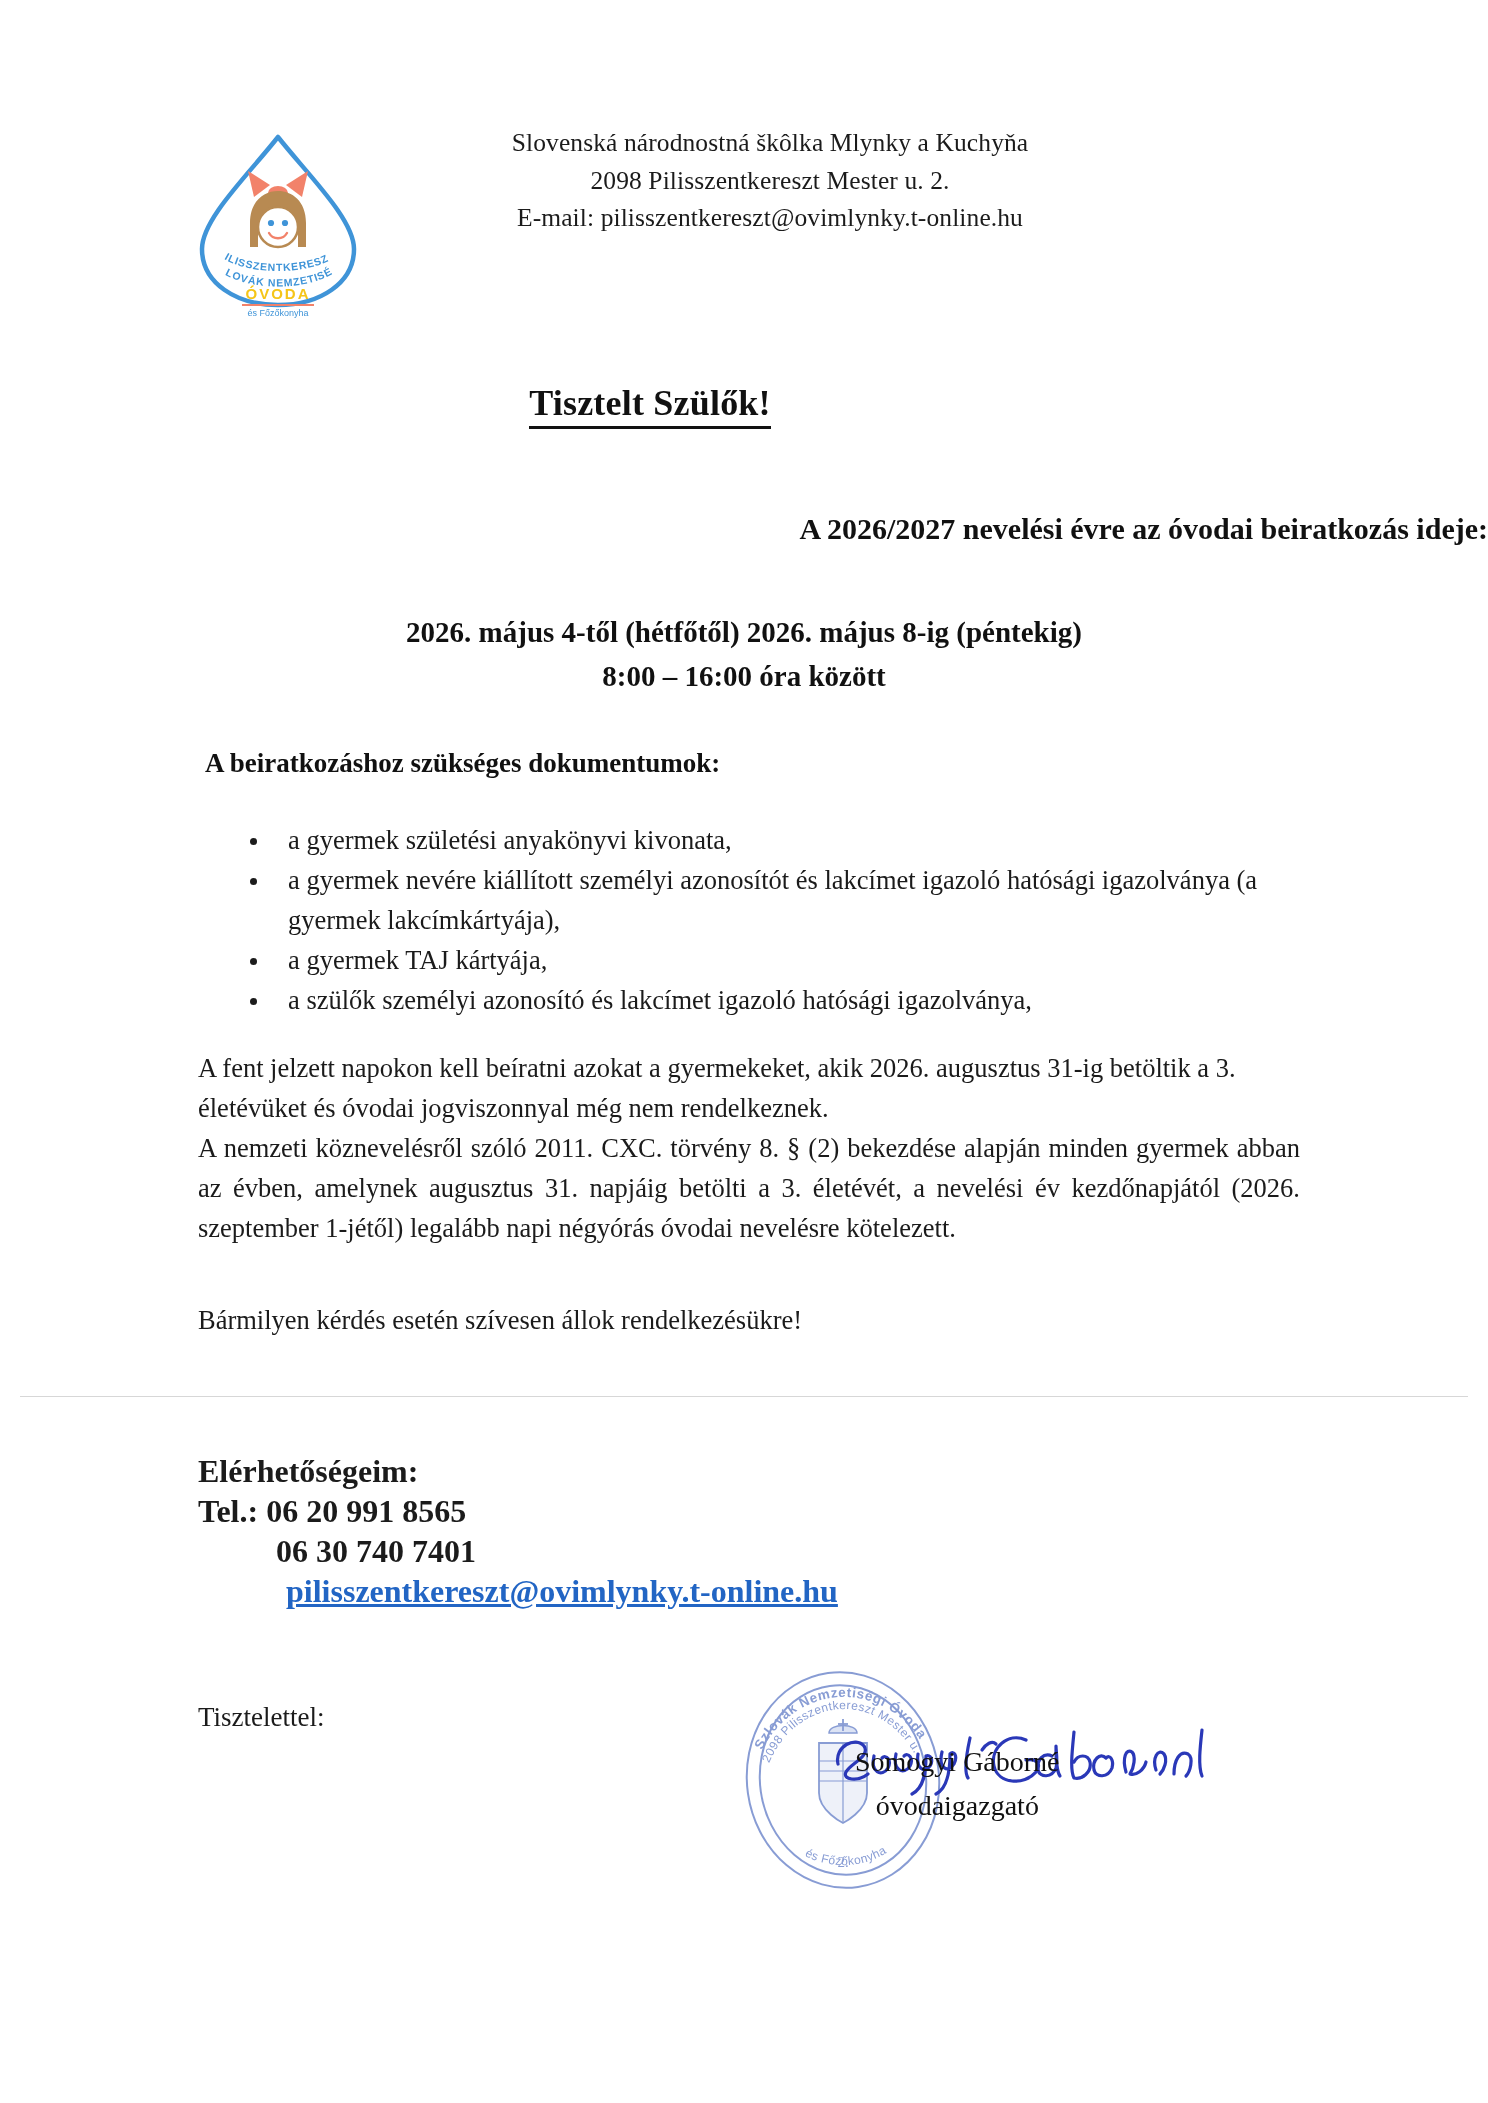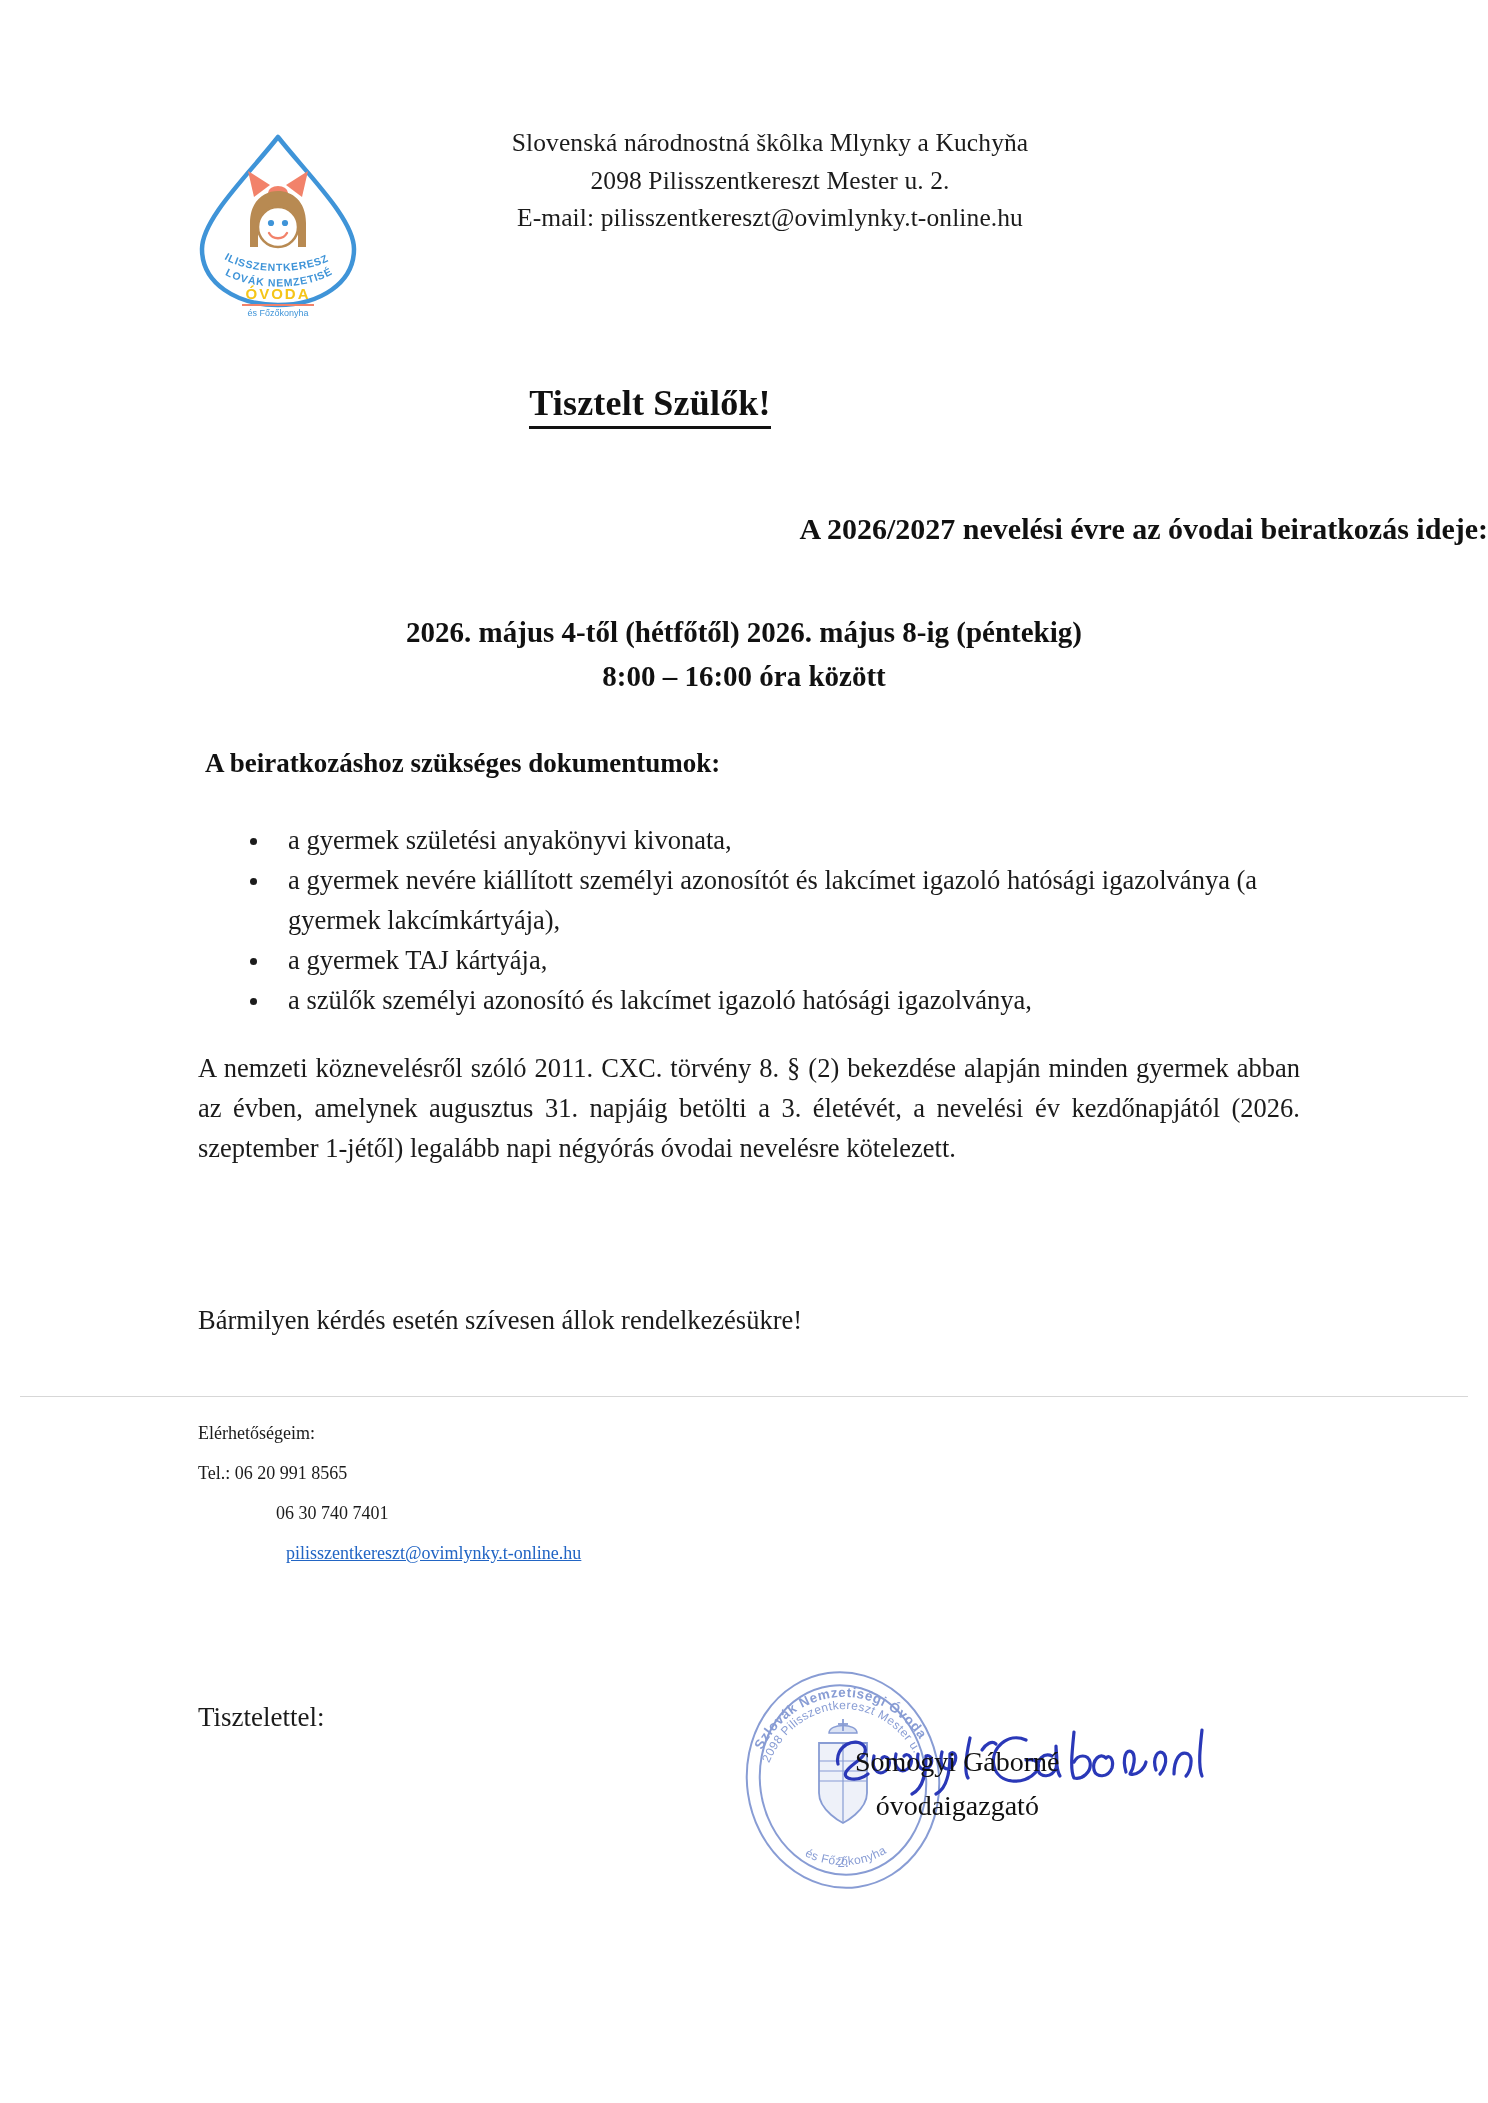--- a/index.html
+++ b/index.html
@@ -148,24 +148,25 @@
     top: 1300px;
     font-size: 26.5px;
     line-height: 40px;
     color: #1b1b1b;
   }
 
   
   .contact {
     position: absolute;
     left: 198px;
-    top: 1413px;
-    font-size: 18px;
+    top: 1451px;
+    font-size: 32px;
     line-height: 40px;
     color: #1b1b1b;
+    font-weight: bold;
   }
   .contact .indent1 { padding-left: 78px; }
   .contact .indent2 { padding-left: 88px; }
   .mail-link {
     color: #2265c4;
     text-decoration: underline;
   }
 
   
   .scan-line {
@@ -274,20 +275,21 @@
   <div class="docs-heading">A beiratkozáshoz szükséges dokumentumok:</div>
 
   <ul class="bullets">
     <li>a gyermek születési anyakönyvi kivonata,</li>
     <li>a gyermek nevére kiállított személyi azonosítót és lakcímet igazoló hatósági igazolványa (a gyermek lakcímkártyája),</li>
     <li>a gyermek TAJ kártyája,</li>
     <li>a szülők személyi azonosító és lakcímet igazoló hatósági igazolványa,</li>
   </ul>
 
   <div class="body-block">
+    <p class="p-left">A fent jelzett napokon kell beíratni azokat a gyermekeket, akik 2026. augusztus 31-ig betöltik a 3. életévüket és óvodai jogviszonnyal még nem rendelkeznek.</p>
     <p class="p-just">A nemzeti köznevelésről szóló 2011. CXC. törvény 8. § (2) bekezdése alapján minden gyermek abban az évben, amelynek augusztus 31. napjáig betölti a 3. életévét, a nevelési év kezdőnapjától (2026. szeptember 1-jétől) legalább napi négyórás óvodai nevelésre kötelezett.</p>
   </div>
 
   <div class="question-line">Bármilyen kérdés esetén szívesen állok rendelkezésükre!</div>
 
   <div class="scan-line"></div>
 
   <div class="contact">
     <div>Elérhetőségeim:</div>
     <div>Tel.: 06 20 991 8565</div>

